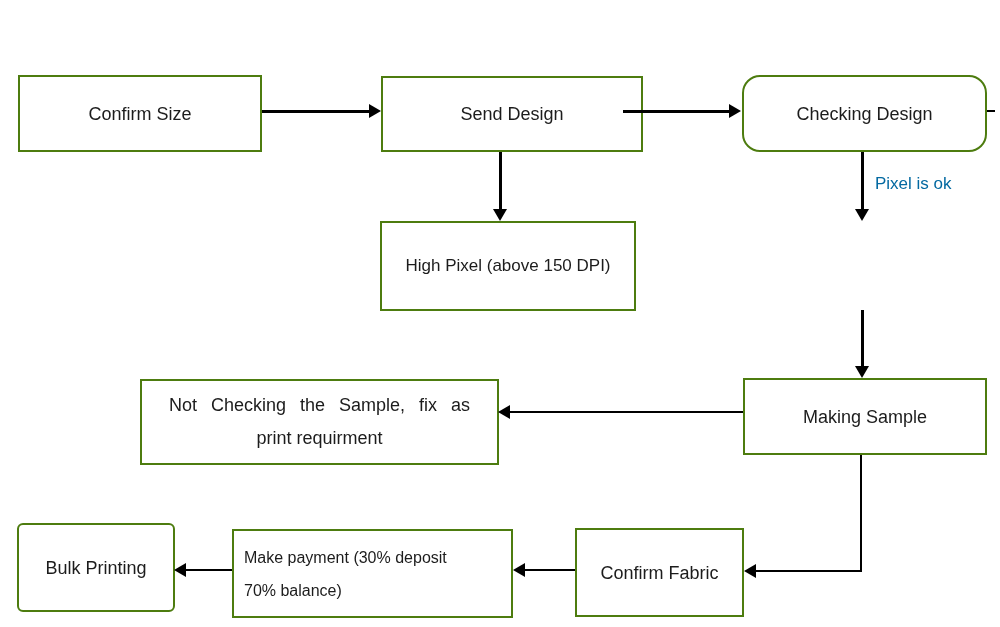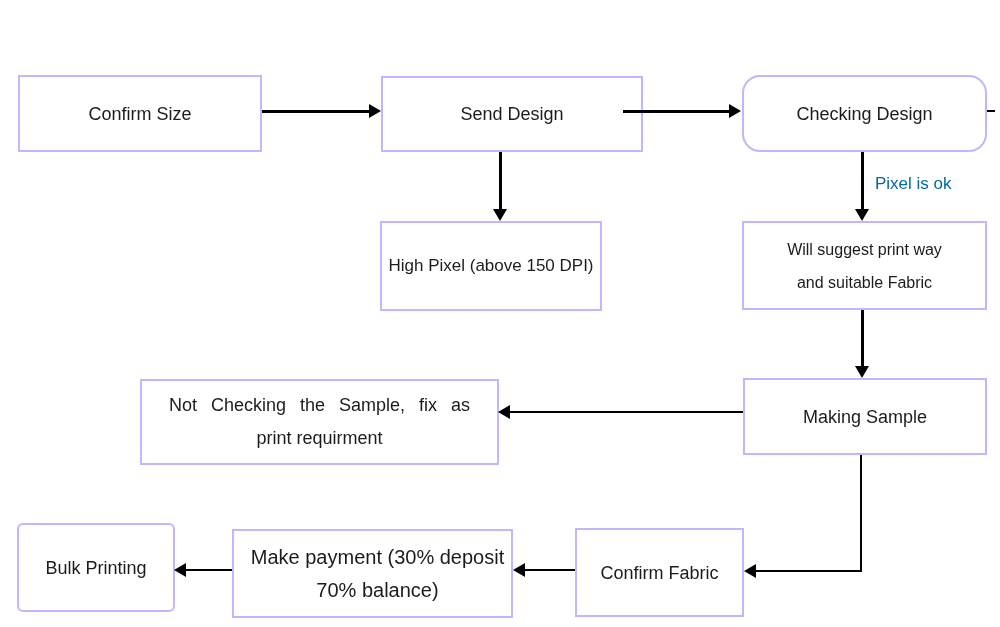--- a/index.html
+++ b/index.html
@@ -12,39 +12,39 @@
     width: 1000px;
     height: 627px;
     background: #ffffff;
     font-family: "Liberation Sans", "DejaVu Sans", sans-serif;
     color: #1c1c1c;
     overflow: hidden;
   }
   .node {
     position: absolute;
     box-sizing: border-box;
-    border: 2px solid #c4b5fd;
+    border: 2px solid #4d7c0f;
     background: #ffffff;
     display: flex;
     flex-direction: column;
     align-items: center;
     justify-content: center;
     text-align: center;
     font-size: 18px;
     line-height: 24px;
   }
   .node .ln { display: block; }
   .node.two-line { font-size: 16px; line-height: 33px; }
   .node.high-pixel { font-size: 17px; }
   .node.not-confirm { font-size: 18px; line-height: 33px; }
   .node.not-confirm .justified { word-spacing: 9px; white-space: nowrap; }
   .node.make-payment {
-    font-size: 20px;
+    font-size: 16px;
     line-height: 33px;
-    align-items: center;
+    align-items: flex-start;
     text-align: left;
     padding-left: 10px;
   }
   .hline, .vline {
     position: absolute;
     background: #000000;
   }
   .ah-right, .ah-left, .ah-down {
     position: absolute;
     width: 0;
@@ -82,28 +82,24 @@
   </div>
 
   <div class="node" style="left:381px; top:76px; width:262px; height:76px;">
     <span class="ln">Send Design</span>
   </div>
 
   <div class="node" style="left:742px; top:75px; width:245px; height:77px;border-radius:18px;">
     <span class="ln">Checking Design</span>
   </div>
 
-  <div class="node high-pixel" style="left:380px; top:221px; width:222px; height:90px;">
+  <div class="node high-pixel" style="left:380px; top:221px; width:256px; height:90px;">
     <span class="ln">High Pixel (above 150 DPI)</span>
   </div>
 
-  <div class="node two-line" style="left:742px; top:221px; width:245px; height:89px;">
-    <span class="ln">Will suggest print way</span>
-    <span class="ln">and suitable Fabric</span>
-  </div>
 
   <div class="node" style="left:743px; top:378px; width:244px; height:77px;">
     <span class="ln">Making Sample</span>
   </div>
 
   <div class="node not-confirm" style="left:140px; top:379px; width:359px; height:86px;">
     <span class="ln justified">Not Checking the Sample, fix as</span>
     <span class="ln">print requirment</span>
   </div>
 

